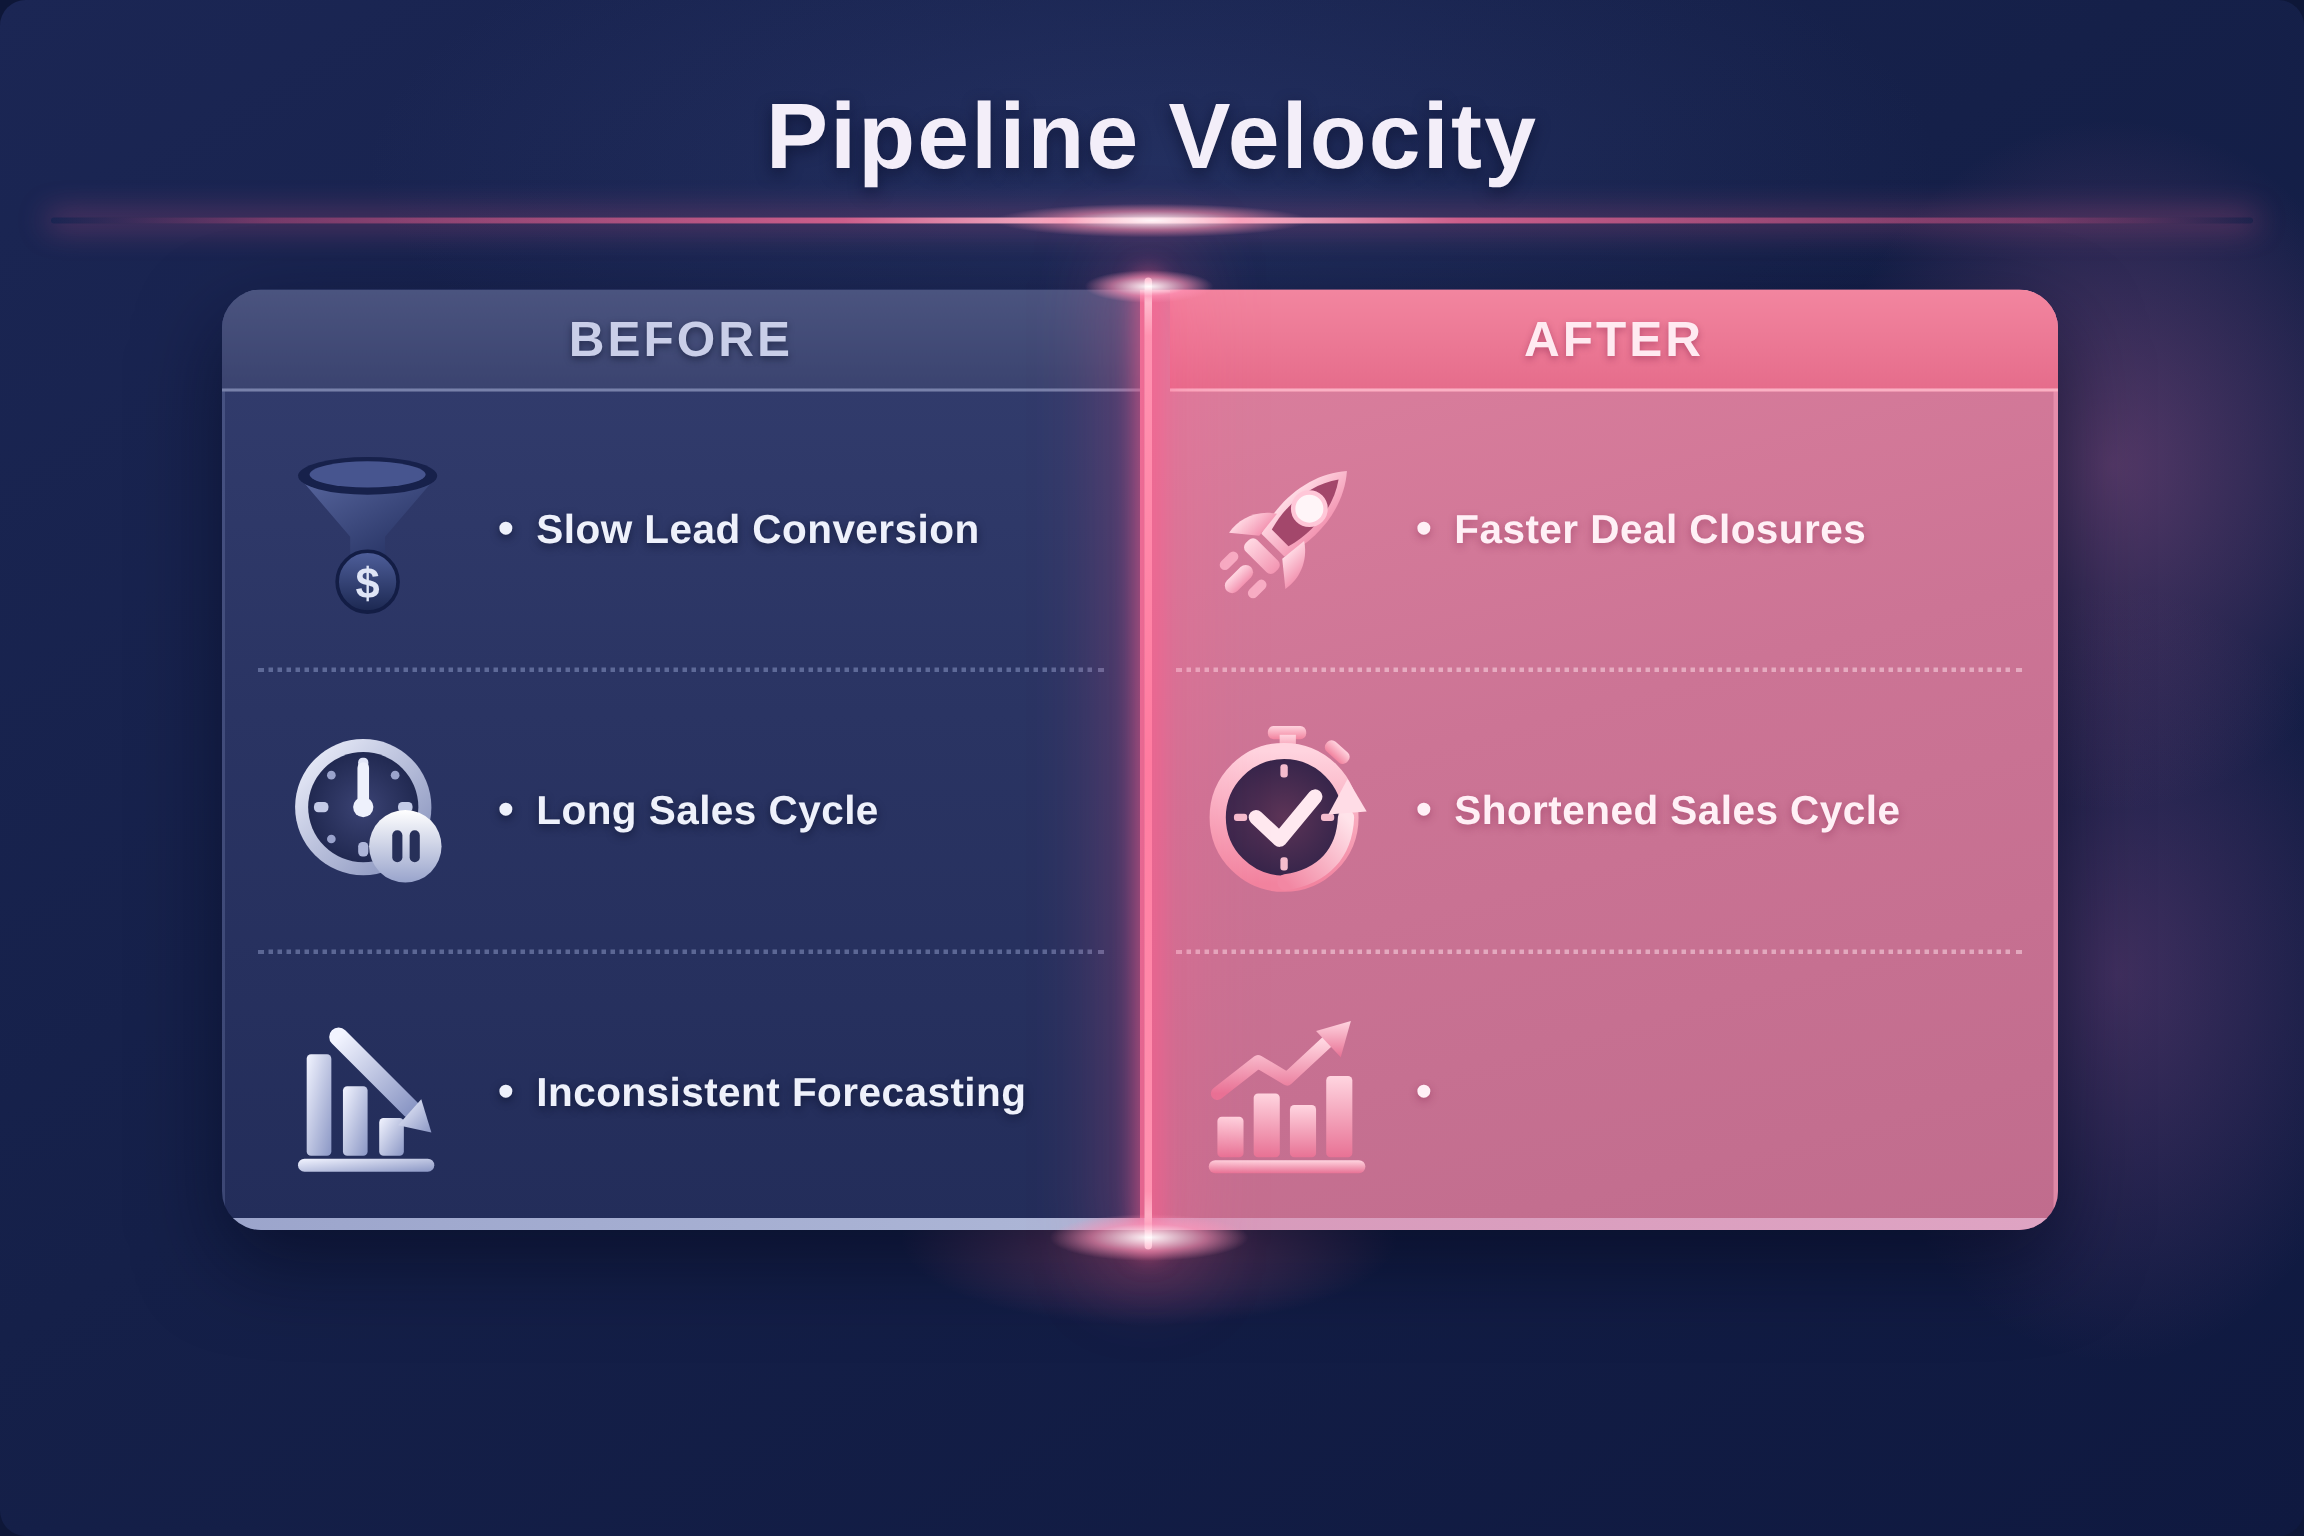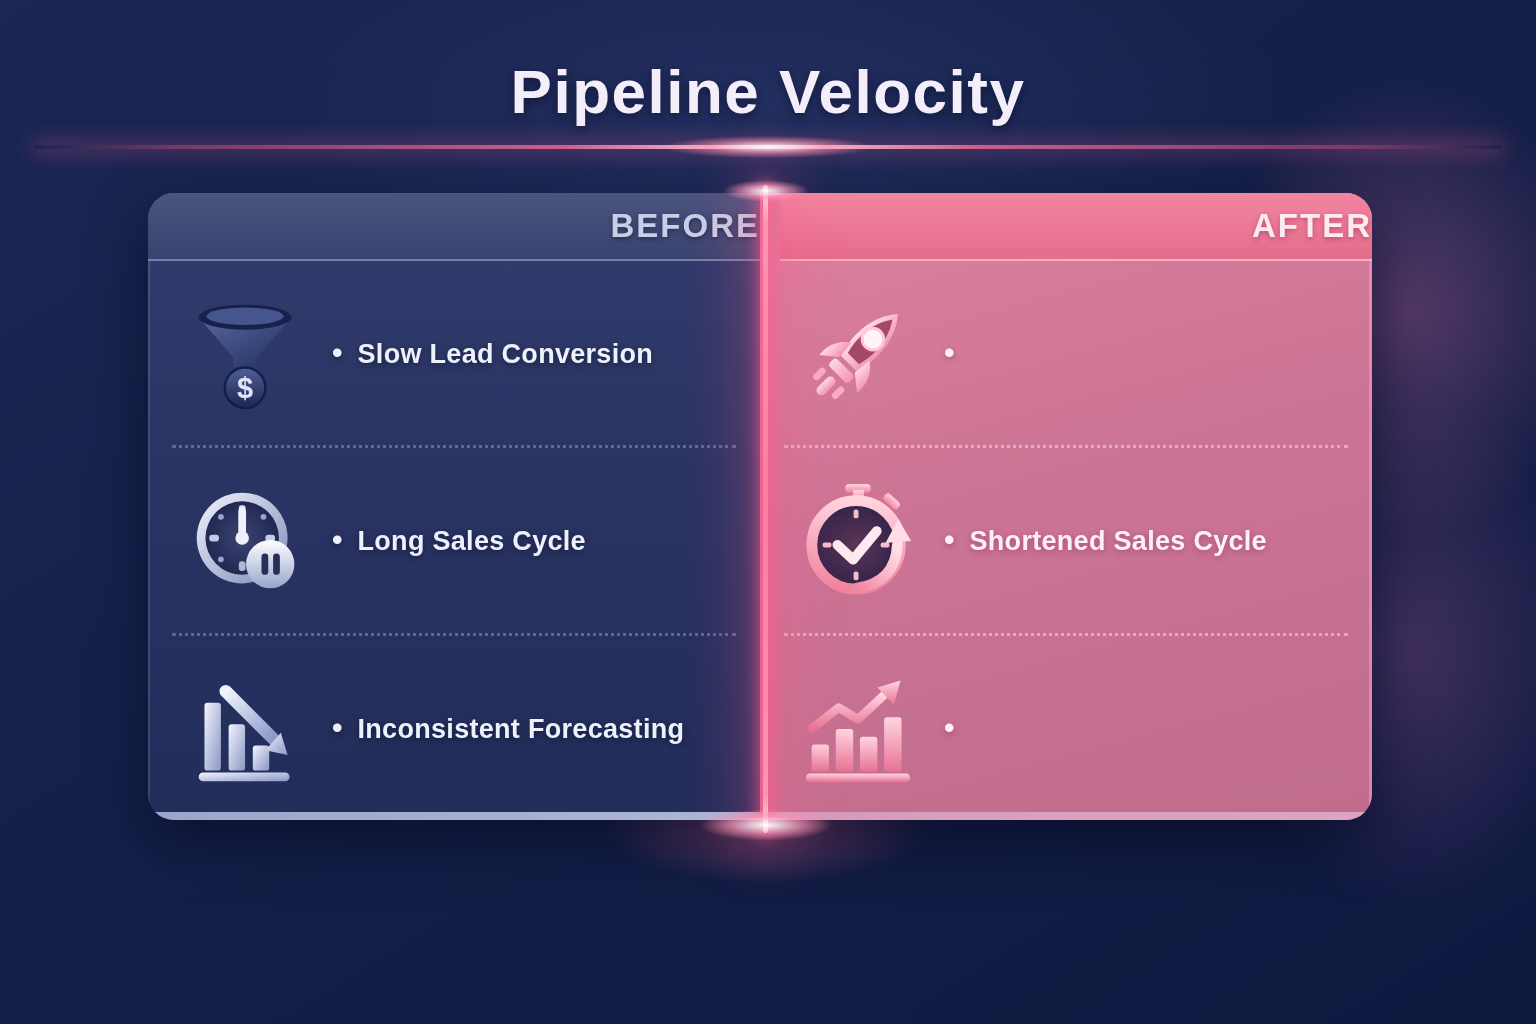--- a/index.html
+++ b/index.html
@@ -5,20 +5,21 @@
   html,body{margin:0;padding:0;background:#0e1738;}
   .stage{
     position:relative;width:1536px;height:1024px;overflow:hidden;
     font-family:"Liberation Sans","DejaVu Sans",sans-serif;
     background:
       radial-gradient(ellipse 270px 320px at 1408px 310px, rgba(219,112,172,.32), transparent 72%),
       radial-gradient(ellipse 250px 360px at 1412px 650px, rgba(196,102,172,.26), transparent 72%),
       radial-gradient(ellipse 230px 80px  at 766px  826px, rgba(255,112,158,.40), transparent 72%),
       radial-gradient(ellipse 700px 260px at 768px  110px, rgba(70,86,150,.25), transparent 75%),
       linear-gradient(148deg,#1b2654 0%,#152049 45%,#0f1940 100%);
+    border-radius: 17px;
   }
 
   
   .page-title{
     position:absolute;top:56px;left:0;width:100%;text-align:center;
     font-size:62px;font-weight:700;letter-spacing:1.5px;color:#f3eef9;
     text-shadow:0 3px 10px rgba(5,10,35,.55);
   }
   .glow-line{
     position:absolute;top:145px;left:34px;right:34px;height:4px;border-radius:3px;
@@ -50,21 +51,21 @@
   .panel.before{
     background:linear-gradient(180deg,#333d6e 0%,#2a3463 45%,#232d5a 100%);
     box-shadow:inset 0 2px 0 rgba(170,182,226,.30), inset 2px 0 0 rgba(150,162,210,.22);
   }
   .panel.after{
     background:linear-gradient(165deg,#dd809e 0%,#cc7495 45%,#c06c8d 100%);
     box-shadow:inset 0 2px 0 rgba(255,200,218,.55), inset -3px 0 0 rgba(245,158,188,.55);
   }
 
   .panel-header{
-    height:66px;flex:0 0 66px;display:flex;align-items:center;justify-content:flex-end;
+    height:66px;flex:0 0 66px;display:flex;align-items:center;justify-content:center;
     font-size:33px;font-weight:700;letter-spacing:2px;
   }
   .panel.before .panel-header{
     background:linear-gradient(180deg,#4b547f 0%,#3a436f 100%);
     color:#c9cee8;border-bottom:2px solid rgba(175,185,225,.45);
     text-shadow:0 2px 5px rgba(10,15,40,.5);
   }
   .panel.after .panel-header{
     background:linear-gradient(180deg,#f2859f 0%,#e56c8b 100%);
     color:#ffeaf1;border-bottom:2px solid rgba(255,205,220,.6);
@@ -229,20 +230,21 @@
                 <path d="M73 58 C85 66 89 79 87 90 L71 77 Z" fill="url(#gRocket)"></path>
                 <rect x="46" y="80" width="28" height="11" rx="4" fill="url(#gRocket)"></rect>
                 <rect x="55" y="96" width="10" height="23" rx="5" fill="url(#gRocket)"></rect>
                 <rect x="43" y="96" width="7" height="15" rx="3.5" fill="#f7adc4"></rect>
                 <rect x="70" y="96" width="7" height="15" rx="3.5" fill="#f7adc4"></rect>
               </g>
             </svg>
           </div>
           <div class="item-text">
             <span class="bullet">•</span>
+            <span class="label">Faster Deal Closures</span>
           </div>
         </div>
 
         <div class="row">
           <div class="icon-box">
             <svg width="118" height="120" viewBox="0 0 120 122">
               <defs>
                 <linearGradient id="gSwRing" x1="0" y1="0" x2="0" y2="1">
                   <stop offset="0" stop-color="#ffd4df"></stop>
                     <stop offset="1" stop-color="#f2839f"></stop>

